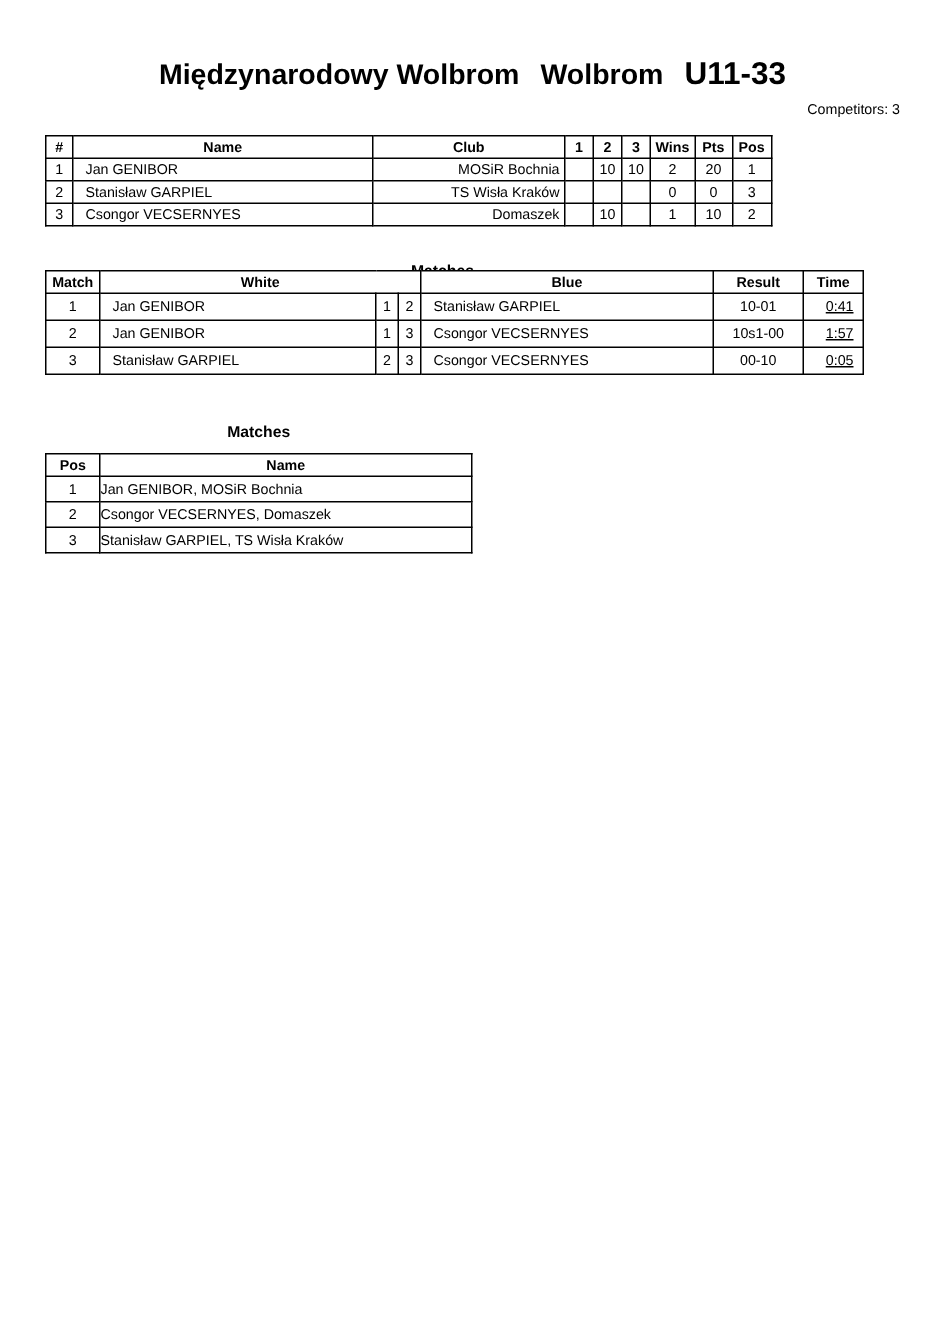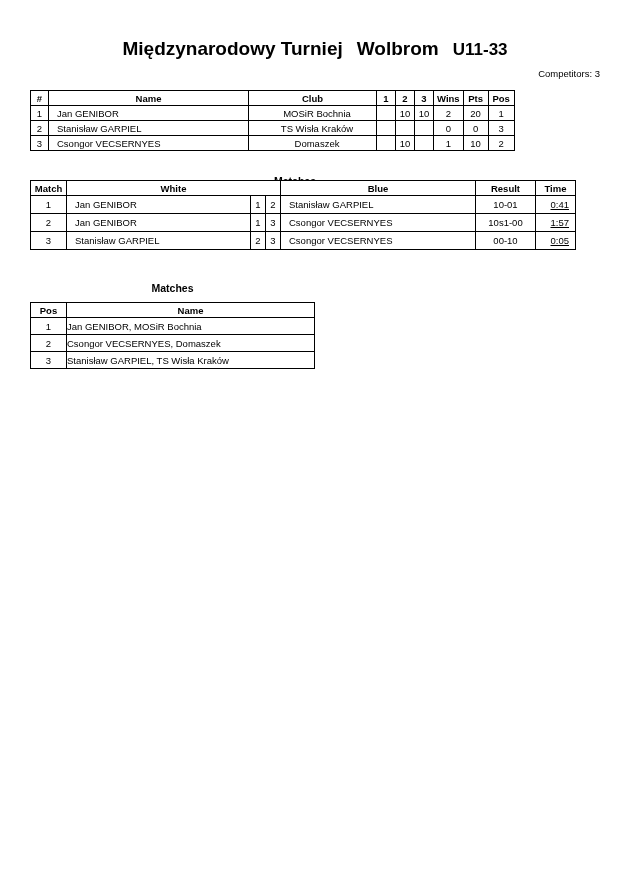--- a/index.html
+++ b/index.html
@@ -35,21 +35,21 @@
     justify-content: center;
     gap: 14px;
     font-weight: bold;
     font-size: 19px;
     letter-spacing: 0px;
     white-space: nowrap;
   }
   .title-main { font-size: 19px; font-weight: bold; }
   .title-date { font-size: 19px; font-weight: bold; }
   .title-city { font-size: 19px; font-weight: bold; }
-  .title-cat  { font-size: 17px; font-weight: bold; }
+  .title-cat  { font-size: 21px; font-weight: bold; }
 
   .competitors-count {
     position: absolute;
     right: 30px;
     top: 68px;
     font-size: 9.5px;
     text-align: right;
   }
 
   
@@ -94,21 +94,21 @@
   }
 
   
   #competitors-table {
     position: absolute;
     left: 30px;
     top: 90px;
   }
   #competitors-table td.c-num   { width: 18px;  text-align: center; }
   #competitors-table td.c-name  { width: 200px; text-align: left; padding-left: 8px; }
-  #competitors-table td.c-club  { width: 128px; text-align: center; padding-left: 12px; }
+  #competitors-table td.c-club  { width: 128px; text-align: right; padding-left: 12px; }
   #competitors-table td.c-cell  { width: 19px;  text-align: center; }
   #competitors-table td.c-wins  { width: 26px;  text-align: center; }
   #competitors-table td.c-pts   { width: 25px;  text-align: center; margin-left: 12px; }
   #competitors-table td.c-pos   { width: 26px;  text-align: center; }
   #competitors-table th.h-num   { width: 18px; }
   #competitors-table th.h-name  { width: 200px; }
   #competitors-table th.h-club  { width: 128px; }
   #competitors-table th.h-cell  { width: 19px; }
   #competitors-table th.h-wins  { width: 26px; }
   #competitors-table th.h-pts   { width: 25px; }
@@ -146,21 +146,21 @@
   #results-table th.rh-name { width: 248px; }
   #results-table tr.result-row td { height: 17px; }
 </style>
 </head>
 <body>
 
 <div class="page">
 
   <div class="header">
     <div class="title-line">
-      <span class="title-main">Międzynarodowy Turniej</span>
+      <span class="title-main">Międzynarodowy Wolbrom</span>
       <span class="title-city">Wolbrom</span>
       <span class="title-cat">U11-33</span>
     </div>
   </div>
 
   <div class="competitors-count">Competitors: 3</div>
 
 
   <table class="bordered" id="competitors-table">
     <thead>

